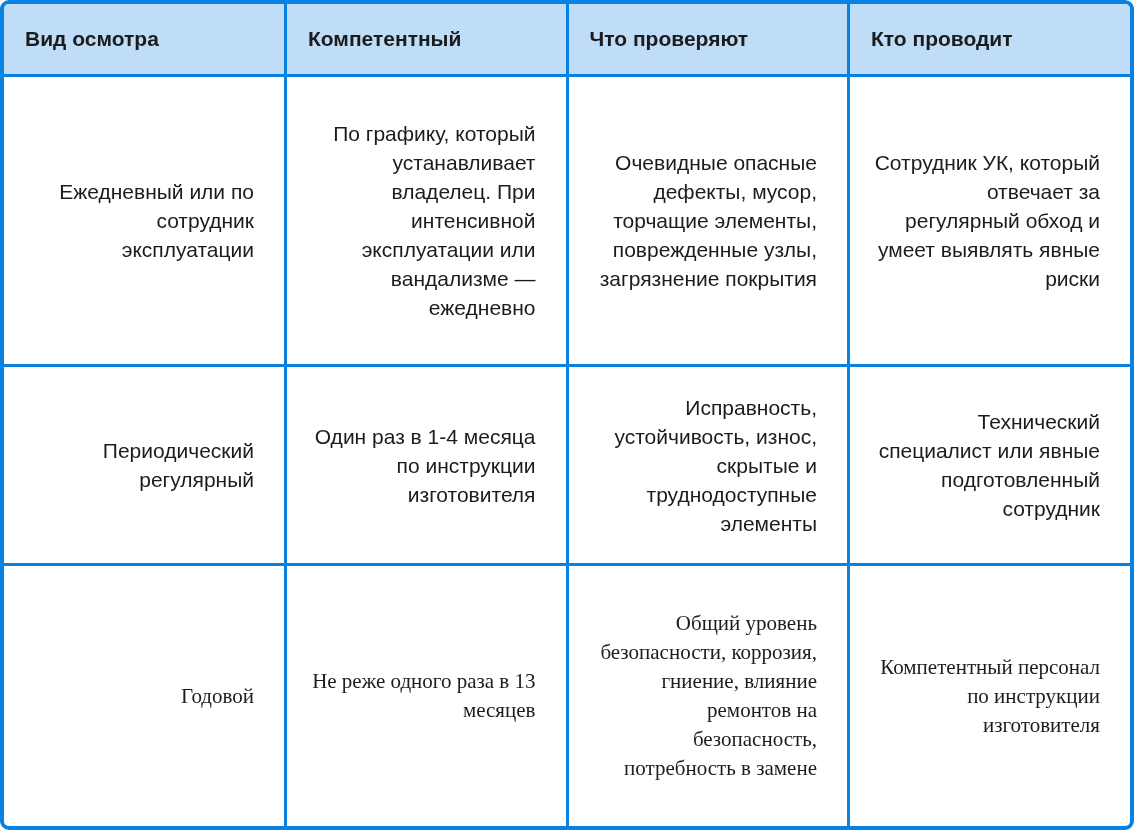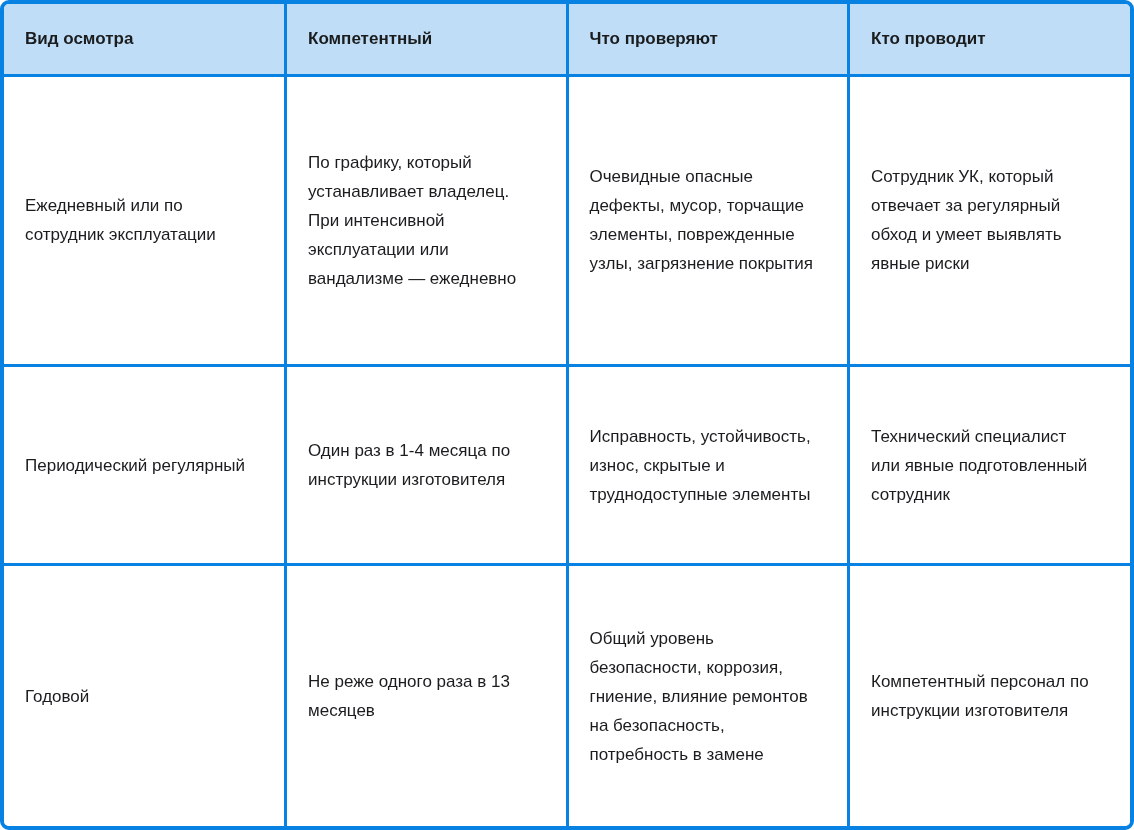--- a/index.html
+++ b/index.html
@@ -29,38 +29,38 @@
     border-collapse: collapse;
     table-layout: fixed;
   }
   .inspection-table th,
   .inspection-table td {
     border: 3px solid var(--border-color);
     vertical-align: middle;
     text-align: left;
     padding: 10px 30px 10px 21px;
     color: var(--text-color);
-    font-size: 17px;
+    font-size: 21px;
     line-height: 29px;
     word-wrap: break-word;
   }
   
   .inspection-table tr > *:first-child { border-left: none; }
   .inspection-table tr > *:last-child  { border-right: none; }
   .inspection-table thead tr > *       { border-top: none; }
-  .inspection-table tbody tr:last-child > * { border-bottom: none; }
+  .inspection-table tbody tr:last-child > * { border-bottom: none; font-family: Liberation Serif, serif; }
 
   .inspection-table thead th {
     background: var(--header-bg);
     font-weight: bold;
     height: 71px;
     padding-top: 0;
     padding-bottom: 0;
   }
-  .inspection-table tbody td { background: var(--body-bg); }
+  .inspection-table tbody td { background: var(--body-bg); text-align: right; }
   tr.row-daily    { height: 287px; }
   tr.row-periodic { height: 197px; }
   tr.row-annual   { height: 258px; }
 </style>
 </head>
 <body>
 
 <div class="table-wrap">
   <table class="inspection-table">
     <thead>

